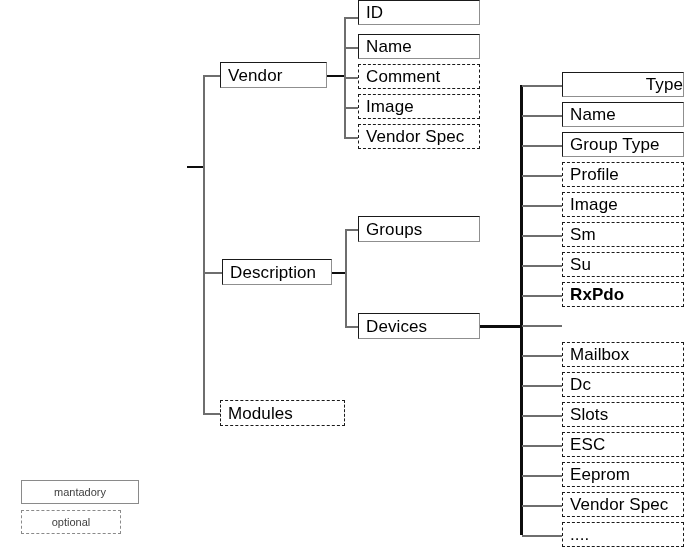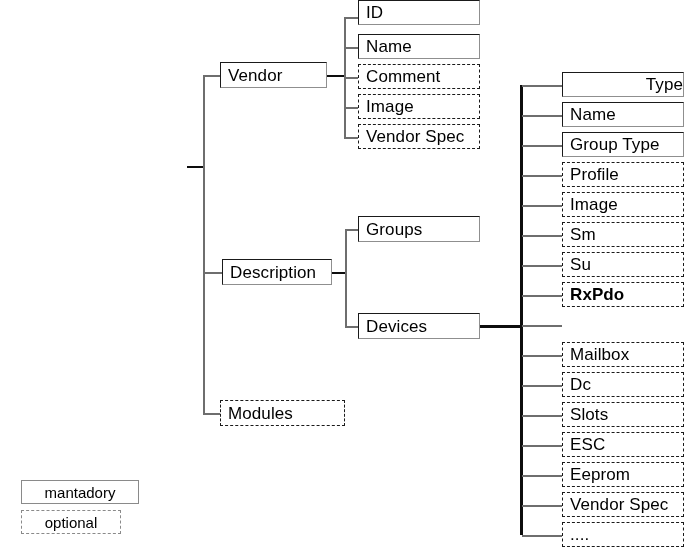--- a/index.html
+++ b/index.html
@@ -55,22 +55,22 @@
   .ln.thick-v { width: 2.5px; }
 
   
   .legend-box {
     position: absolute;
     box-sizing: border-box;
     background: #ffffff;
     display: flex;
     align-items: center;
     justify-content: center;
-    color: #000000;
-    font-size: 15px;
+    color: #404040;
+    font-size: 11px;
     line-height: 1;
   }
   .legend-box.mandatory {
     border: 1.2px solid #8a8a8a;
   }
   .legend-box.optional {
     border: 1.2px dashed #8a8a8a;
   }
 </style>
 </head>

